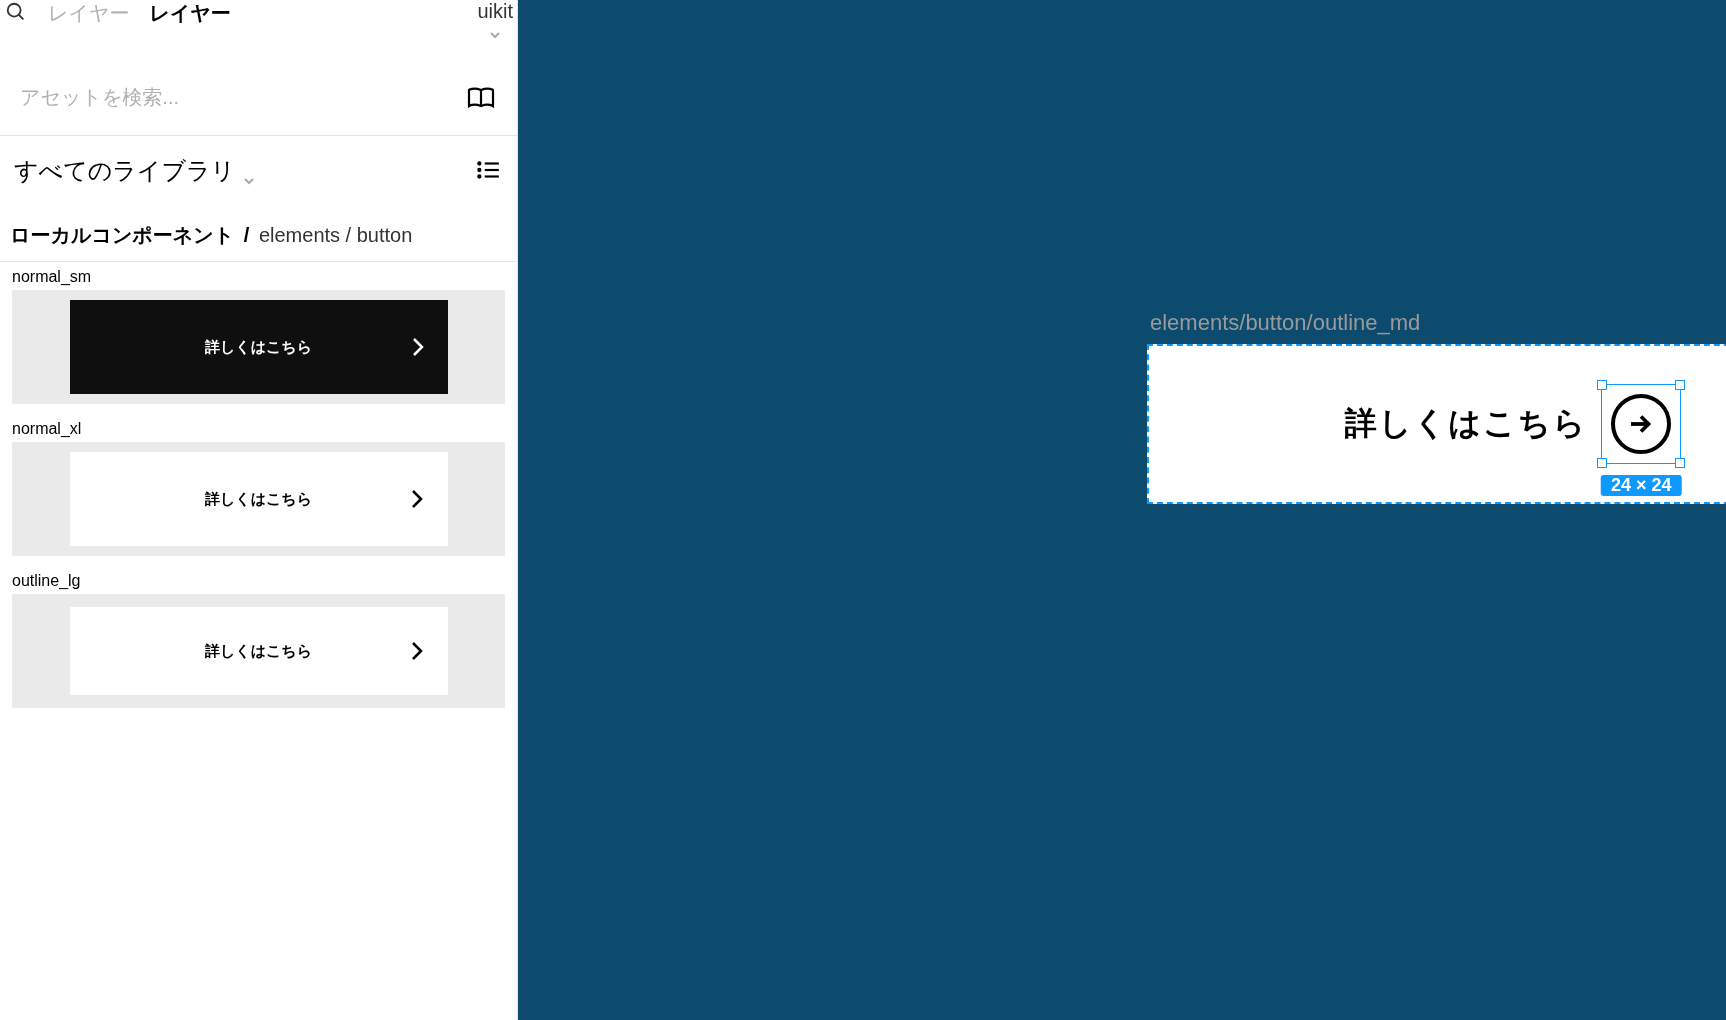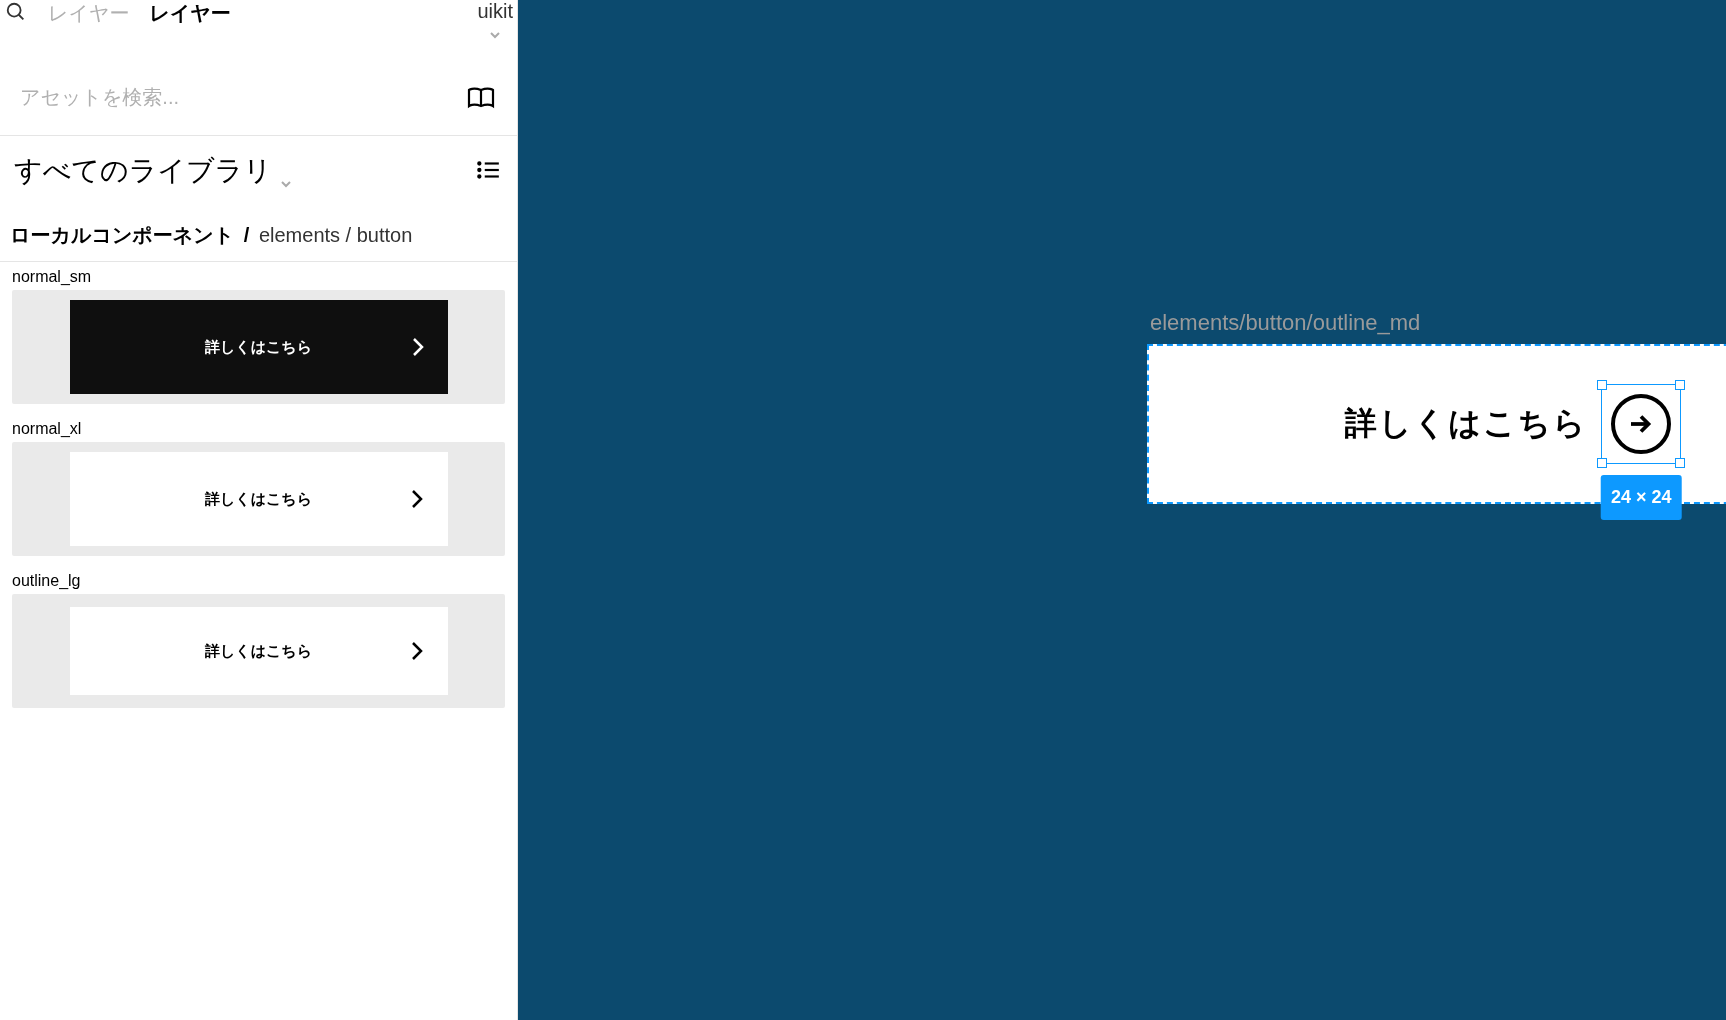--- a/index.html
+++ b/index.html
@@ -15,21 +15,21 @@
     .top-bar .spacer { flex: 1; }
     .top-bar .doc-select { display: flex; align-items: center; gap: 6px; color: #333; font-size: 20px; cursor: pointer; flex-direction: column; }
     .top-bar .doc-select .chev { color: #aaa; font-size: 14px; }
 
     .search-row { display: flex; align-items: center; height: 76px; padding: 0 20px; border-bottom: 1px solid #e5e5e5; }
     .search-row input { border: none; outline: none; font-size: 20px; flex: 1; color: #333; }
     .search-row input::placeholder { color: #b0b0b0; }
     .book-ico { width: 32px; height: 32px; color: #000; }
 
     .library-row { display: flex; align-items: center; height: 70px; padding: 0 14px; }
-    .library-row .lib-label { font-size: 28px; color: #000; display: flex; align-items: flex-end; gap: 8px; cursor: pointer; }
+    .library-row .lib-label { font-size: 24px; color: #000; display: flex; align-items: flex-end; gap: 8px; cursor: pointer; }
     .library-row .lib-label .chev { color: #aaa; font-size: 14px; }
     .library-row .spacer { flex: 1; }
     .list-ico { width: 28px; height: 28px; color: #000; }
 
     .breadcrumb-row { padding: 16px 10px 12px 10px; font-size: 20px; border-bottom: 1px solid #e5e5e5; }
     .breadcrumb-row .bold { font-weight: 700; color: #000; margin-top: 40px; }
     .breadcrumb-row .sep { color: #000; margin: 0 4px; font-weight: 700; }
     .breadcrumb-row .rest { color: #333; }
 
     .components { flex: 1; overflow-y: auto; padding: 0 12px; }
@@ -49,21 +49,21 @@
     .frame-inner { display: flex; align-items: center; gap: 24px; width: 100%; height: 100%; position: relative; justify-content: center; }
     .big-text { font-size: 32px; font-weight: 800; color: #000; letter-spacing: 2px; }
     .circle-arrow { width: 60px; height: 60px; border: 4px solid #000; border-radius: 50%; display: flex; align-items: center; justify-content: center; font-size: 26px; font-weight: 900; }
 
     .sel-box { position: absolute; border: 1px solid #0d99ff; }
     .handle { position: absolute; width: 10px; height: 10px; background: #fff; border: 1.5px solid #0d99ff; }
     .h-tl { top: -5px; left: -5px; }
     .h-tr { top: -5px; right: -5px; }
     .h-bl { bottom: -5px; left: -5px; }
     .h-br { bottom: -5px; right: -5px; }
-    .dim-badge { position: absolute; top: 100%; left: 50%; transform: translate(-50%, 12px); background: #0d99ff; color: #fff; font-size: 18px; font-weight: 600; padding: 12px 10px; border-radius: 3px; white-space: nowrap; text-align: center; }
+    .dim-badge { position: absolute; top: 100%; left: 50%; transform: translate(-50%, 12px); background: #0d99ff; color: #fff; font-size: 18px; font-weight: 600; padding: 0 10px; border-radius: 3px; white-space: nowrap; text-align: center; }
 
     svg { display: block; }
   </style>
 </head>
 <body>
 
 <div class="sidebar">
 
   <div class="top-bar">
     <span class="search-ico">

